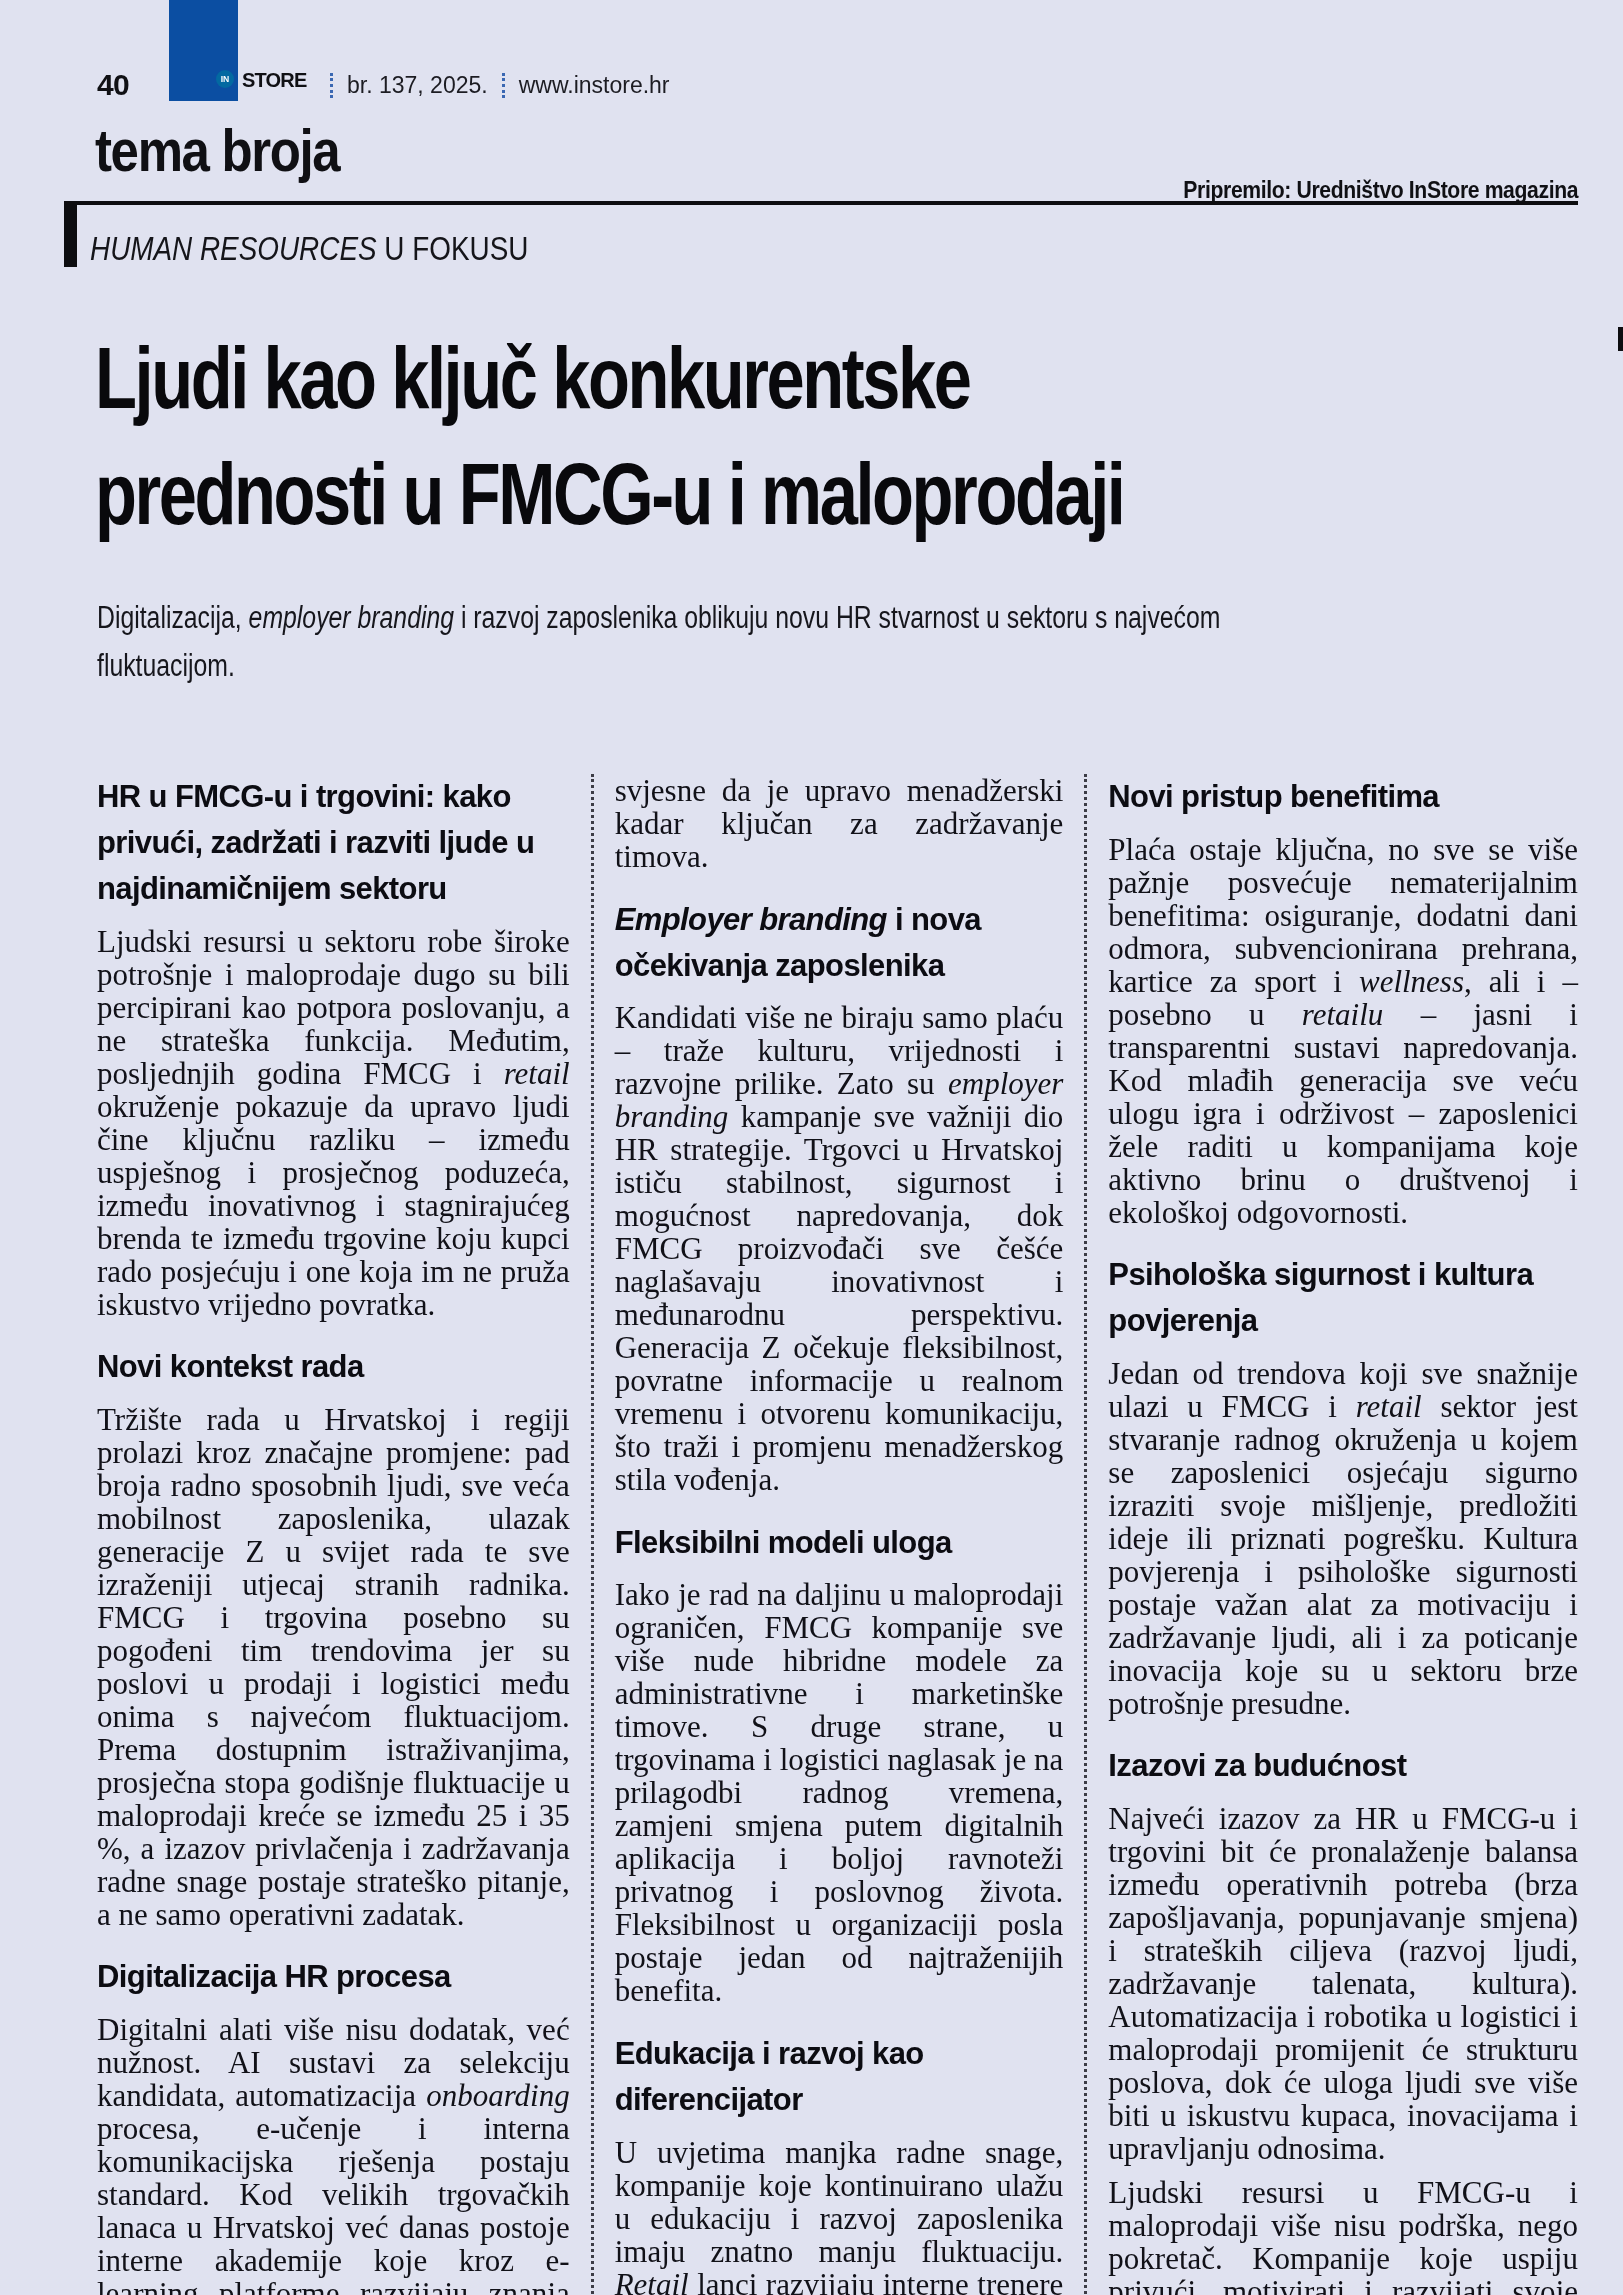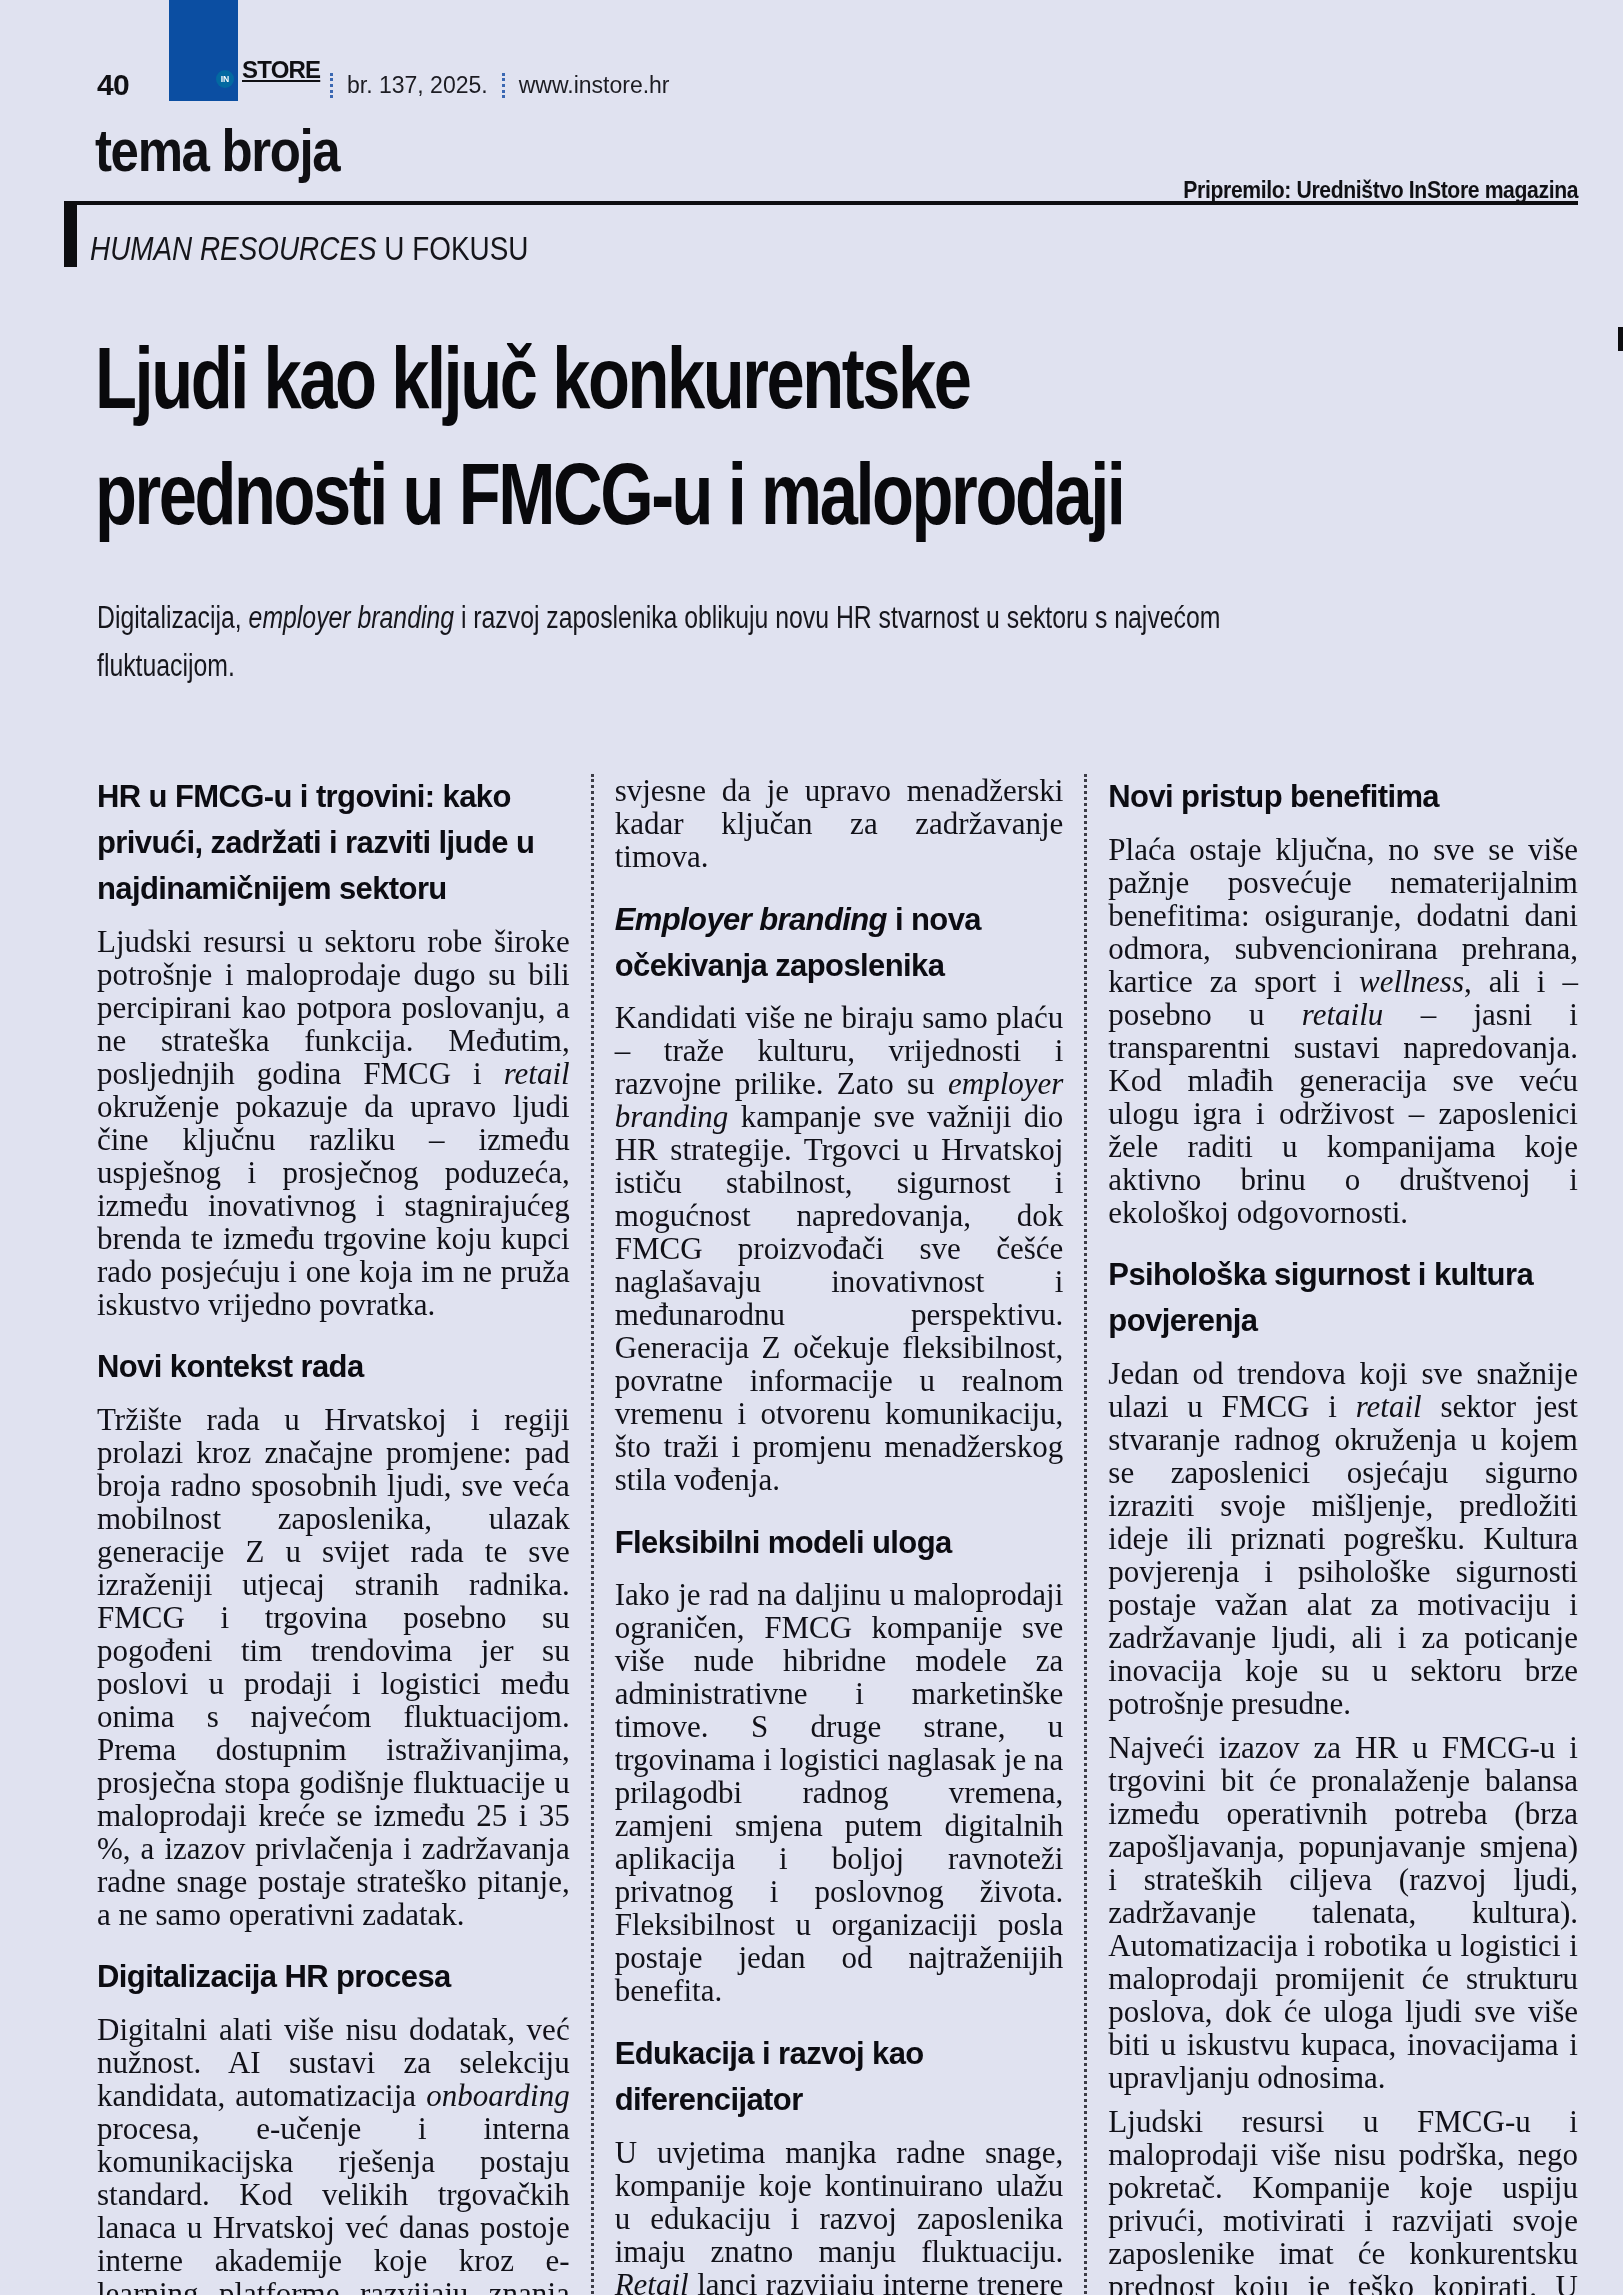--- a/index.html
+++ b/index.html
@@ -25,22 +25,22 @@
     position:absolute;left:169px;top:0;width:69px;height:101px;
     background:var(--accent);
   }
   .logo-in-circle{
     position:absolute;left:216px;top:70px;width:18px;height:18px;
     background:#0369a1;border-radius:50%;
     display:flex;align-items:center;justify-content:center;
     color:#fff;font-size:8.6px;font-weight:800;letter-spacing:0;
   }
   .logo-store{
-    position:absolute;left:242px;top:56px;
-    font-size:24px;font-weight:800;letter-spacing:-0.8px;text-decoration:underline;
+    position:absolute;left:242px;top:69px;
+    font-size:20px;font-weight:800;letter-spacing:-0.8px;
   }
   .header-meta{
     position:absolute;left:316px;top:72px;
     display:flex;align-items:center;
     font-size:23px;font-weight:400;color:#1c1c22;
   }
   .header-meta .sep{
     width:0;height:25px;border-left:3.1px dotted #3a67b2;
     margin:0 14px;
   }
@@ -163,20 +163,21 @@
     <p><span>Iako je rad na daljinu u maloprodaji ograničen, FMCG kompanije sve više nude hibridne modele za administrativne i marketinške timove. S druge strane, u trgovinama i logistici naglasak je na prilagodbi radnog vremena, zamjeni smjena putem digitalnih aplikacija i boljoj ravnoteži privatnog i poslovnog života. Fleksibilnost u organizaciji posla postaje jedan od najtraženijih benefita.</span></p>
     <h3>Edukacija i razvoj kao diferencijator</h3>
     <p><span>U uvjetima manjka radne snage, kompanije koje kontinuirano ulažu u edukaciju i razvoj zaposlenika imaju znatno manju fluktuaciju. </span><span class="it">Retail</span><span> lanci razvijaju interne trenere i programe mentorstva, dok FMCG kompanije često uvode rotacije po odjelima kako bi mladi talenti što prije stekli širu sliku poslovanja. Sve više se koriste i mikroedukacije – kratki, ciljani treninzi koji zaposleniku donose vrijednost odmah, a poslodavcu brže rezultate.</span></p>
   </div>
 
   <div class="col">
     <h3>Novi pristup benefitima</h3>
     <p><span>Plaća ostaje ključna, no sve se više pažnje posvećuje nematerijalnim benefitima: osiguranje, dodatni dani odmora, subvencionirana prehrana, kartice za sport i </span><span class="it">wellness</span><span>, ali i – posebno u </span><span class="it">retailu</span><span> – jasni i transparentni sustavi napredovanja. Kod mlađih generacija sve veću ulogu igra i održivost – zaposlenici žele raditi u kompanijama koje aktivno brinu o društvenoj i ekološkoj odgovornosti.</span></p>
     <h3>Psihološka sigurnost i kultura povjerenja</h3>
     <p><span>Jedan od trendova koji sve snažnije ulazi u FMCG i </span><span class="it">retail</span><span> sektor jest stvaranje radnog okruženja u kojem se zaposlenici osjećaju sigurno izraziti svoje mišljenje, predložiti ideje ili priznati pogrešku. Kultura povjerenja i psihološke sigurnosti postaje važan alat za motivaciju i zadržavanje ljudi, ali i za poticanje inovacija koje su u sektoru brze potrošnje presudne.</span></p>
+    <h3>Izazovi za budućnost</h3>
     <p><span>Najveći izazov za HR u FMCG-u i trgovini bit će pronalaženje balansa između operativnih potreba (brza zapošljavanja, popunjavanje smjena) i strateških ciljeva (razvoj ljudi, zadržavanje talenata, kultura). Automatizacija i robotika u logistici i maloprodaji promijenit će strukturu poslova, dok će uloga ljudi sve više biti u iskustvu kupaca, inovacijama i upravljanju odnosima.</span></p>
     <p>
       <span><span>Ljudski resursi u FMCG-u i maloprodaji više nisu podrška, nego pokretač. Kompanije koje uspiju privući, motivirati i razvijati svoje zaposlenike imat će konkurentsku prednost koju je teško kopirati. U vremenu kada proizvodi i cijene sve brže postaju usporedivi, upravo će ljudi činiti razliku.</span></span>
       <span class="endmark"></span>
     </p>
   </div>
 
 </div>
 
 

